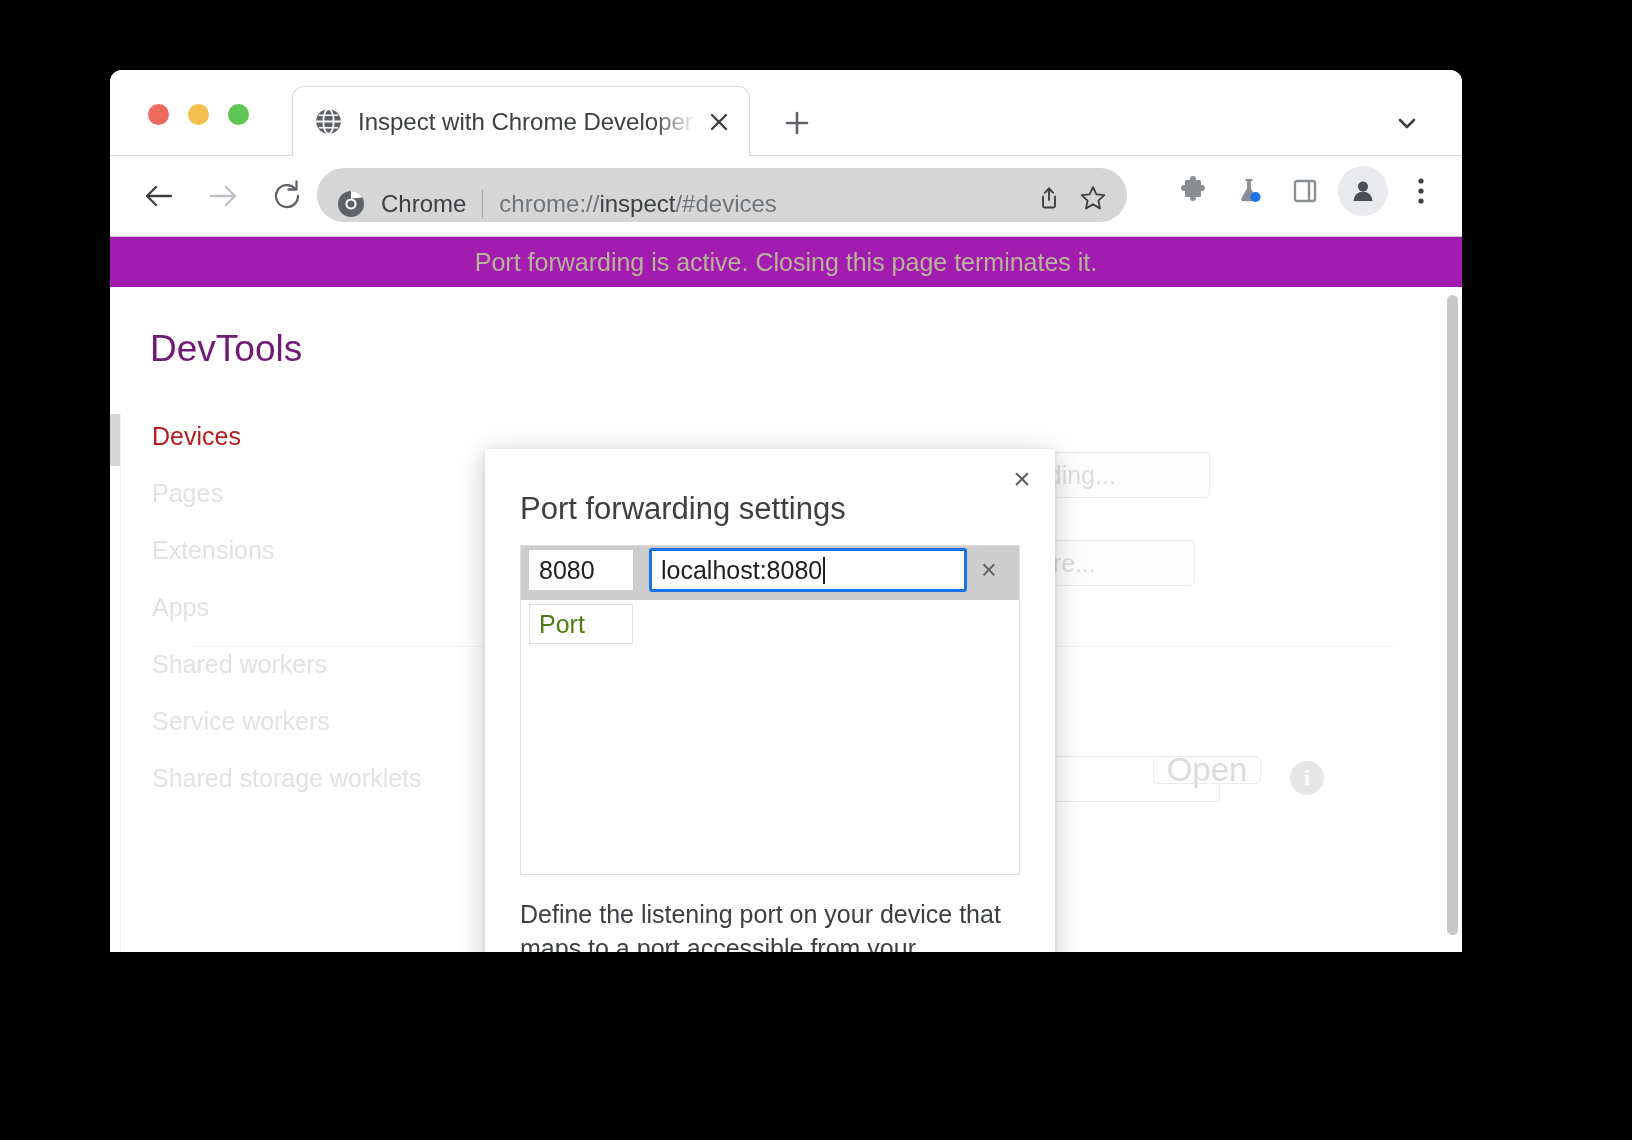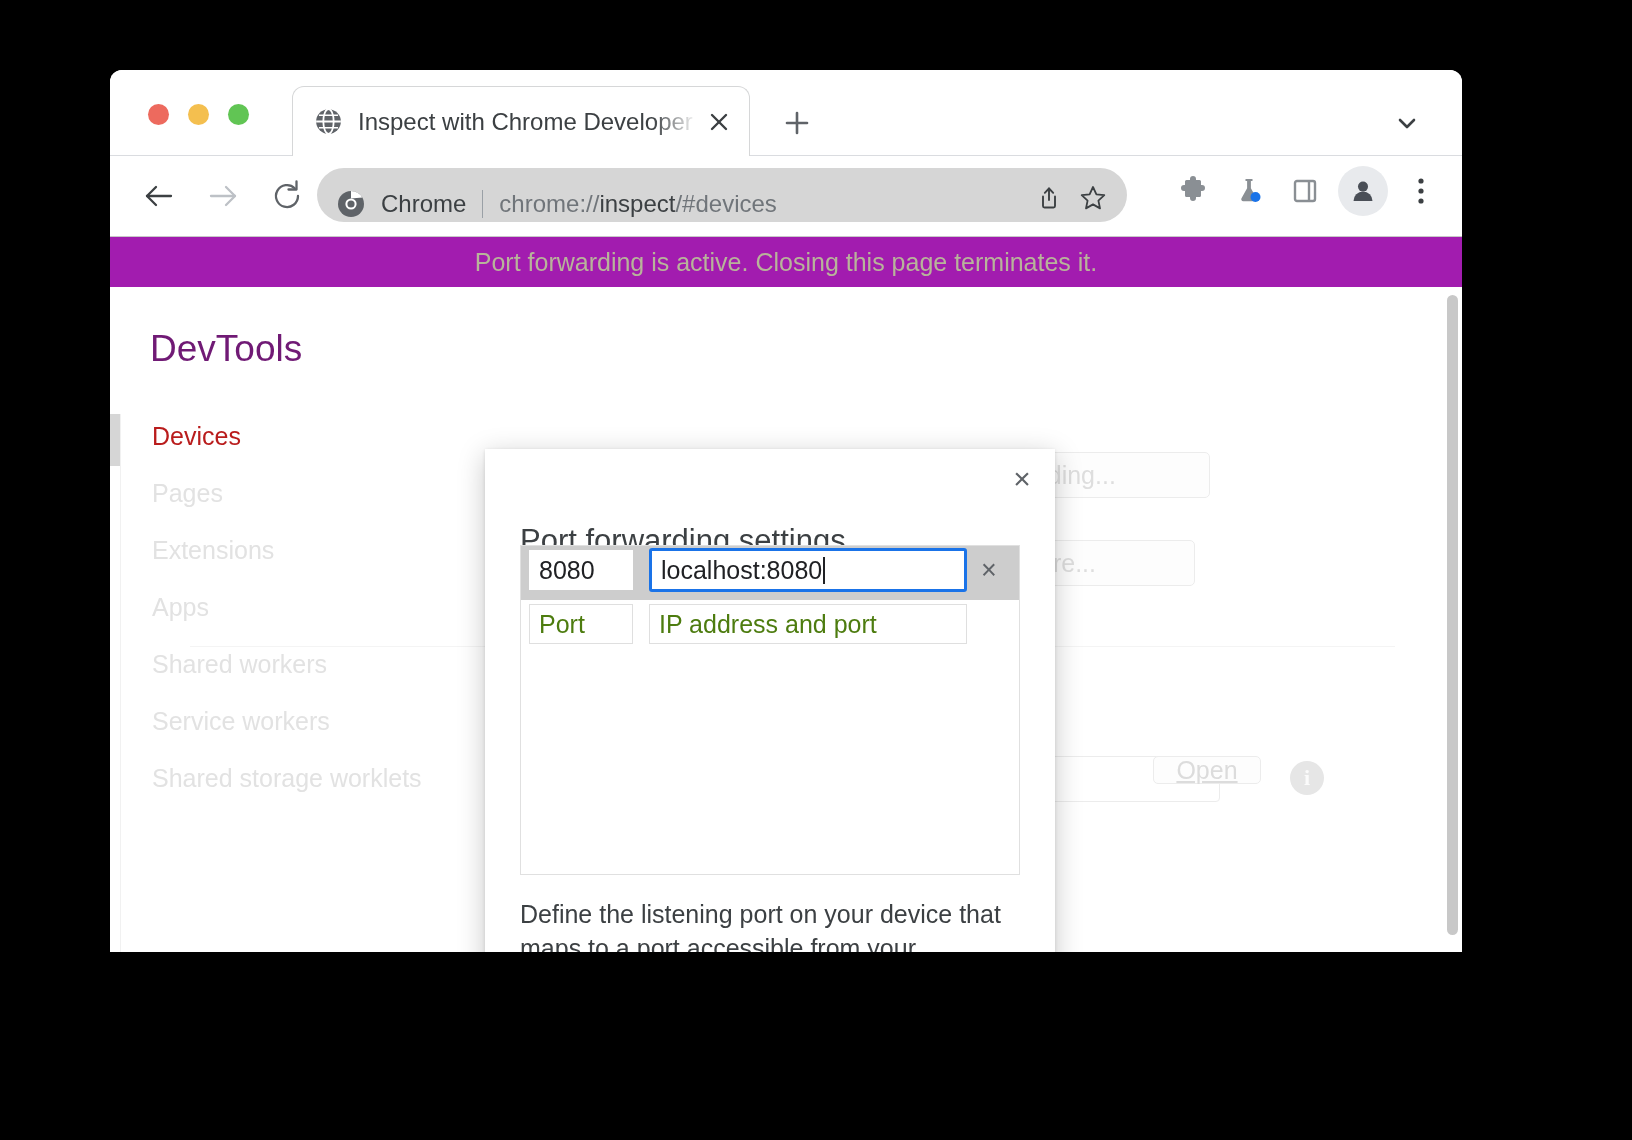--- a/index.html
+++ b/index.html
@@ -196,22 +196,22 @@
     position: absolute; left: 830px; top: 468px;
     width: 280px; height: 46px;
     border: 1px solid #ececec; border-radius: 4px;
     background: #fff; color: #dedede; font-size: 25px;
     display: flex; align-items: center; padding: 0 12px;
   }
   #dt-open-btn {
     position: absolute; left: 1043px; top: 468px;
     width: 108px; height: 28px;
     border: 1px solid #ececec; border-radius: 5px;
-    background: #fdfdfd; color: #dcdcdc; font-size: 25px;
-    display: flex; align-items: center; justify-content: center; text-decoration: underline;
+    background: #fdfdfd; color: #dcdcdc; font-size: 33px;
+    display: flex; align-items: center; justify-content: center;
   }
   #dt-info-icon {
     position: absolute; left: 1180px; top: 473px;
     width: 34px; height: 34px; border-radius: 50%;
     background: #e6e6e6;
     color: #fbfbfb; font-size: 22px; font-weight: bold;
     display: flex; align-items: center; justify-content: center;
     font-family: "Liberation Serif", serif;
   }
   #page-scrollbar {
@@ -230,21 +230,21 @@
   }
   #modal-close {
     position: absolute; right: 16px; top: 13px;
     width: 34px; height: 34px;
     display: flex; align-items: center; justify-content: center;
     color: #5f6368; font-size: 30px;
     line-height: 1;
   }
   #modal-title {
     position: absolute; left: 35px; top: 42px;
-    font-size: 31px; color: #3c4043; margin-top: 32px;
+    font-size: 31px; color: #3c4043;
   }
   #pf-list {
     position: absolute; left: 35px; top: 96px;
     width: 500px; height: 330px;
     background: #ffffff;
     border: 1px solid #e0e0e0;
   }
   .pf-row {
     display: flex; align-items: center;
     height: 54px;
@@ -458,21 +458,20 @@
         <div class="pf-row selected">
           <div class="pf-port">8080</div>
           <div class="pf-addr editing">
               <span>localhost:8080</span>
               <span class="caret"></span>
             </div>
           <div class="pf-remove">×</div>
         </div>
         <div class="pf-row">
           <div class="pf-port pf-placeholder">Port</div>
-          <div class="pf-addr pf-placeholder">IP address and port</div>
           <div class="pf-remove"></div>
         </div>
       </div>
 
       <div id="pf-desc"><span>Define the listening port on your device that maps to a port accessible from your development machine. </span></div>
 
     </div>
 
   </div>
 </div>

